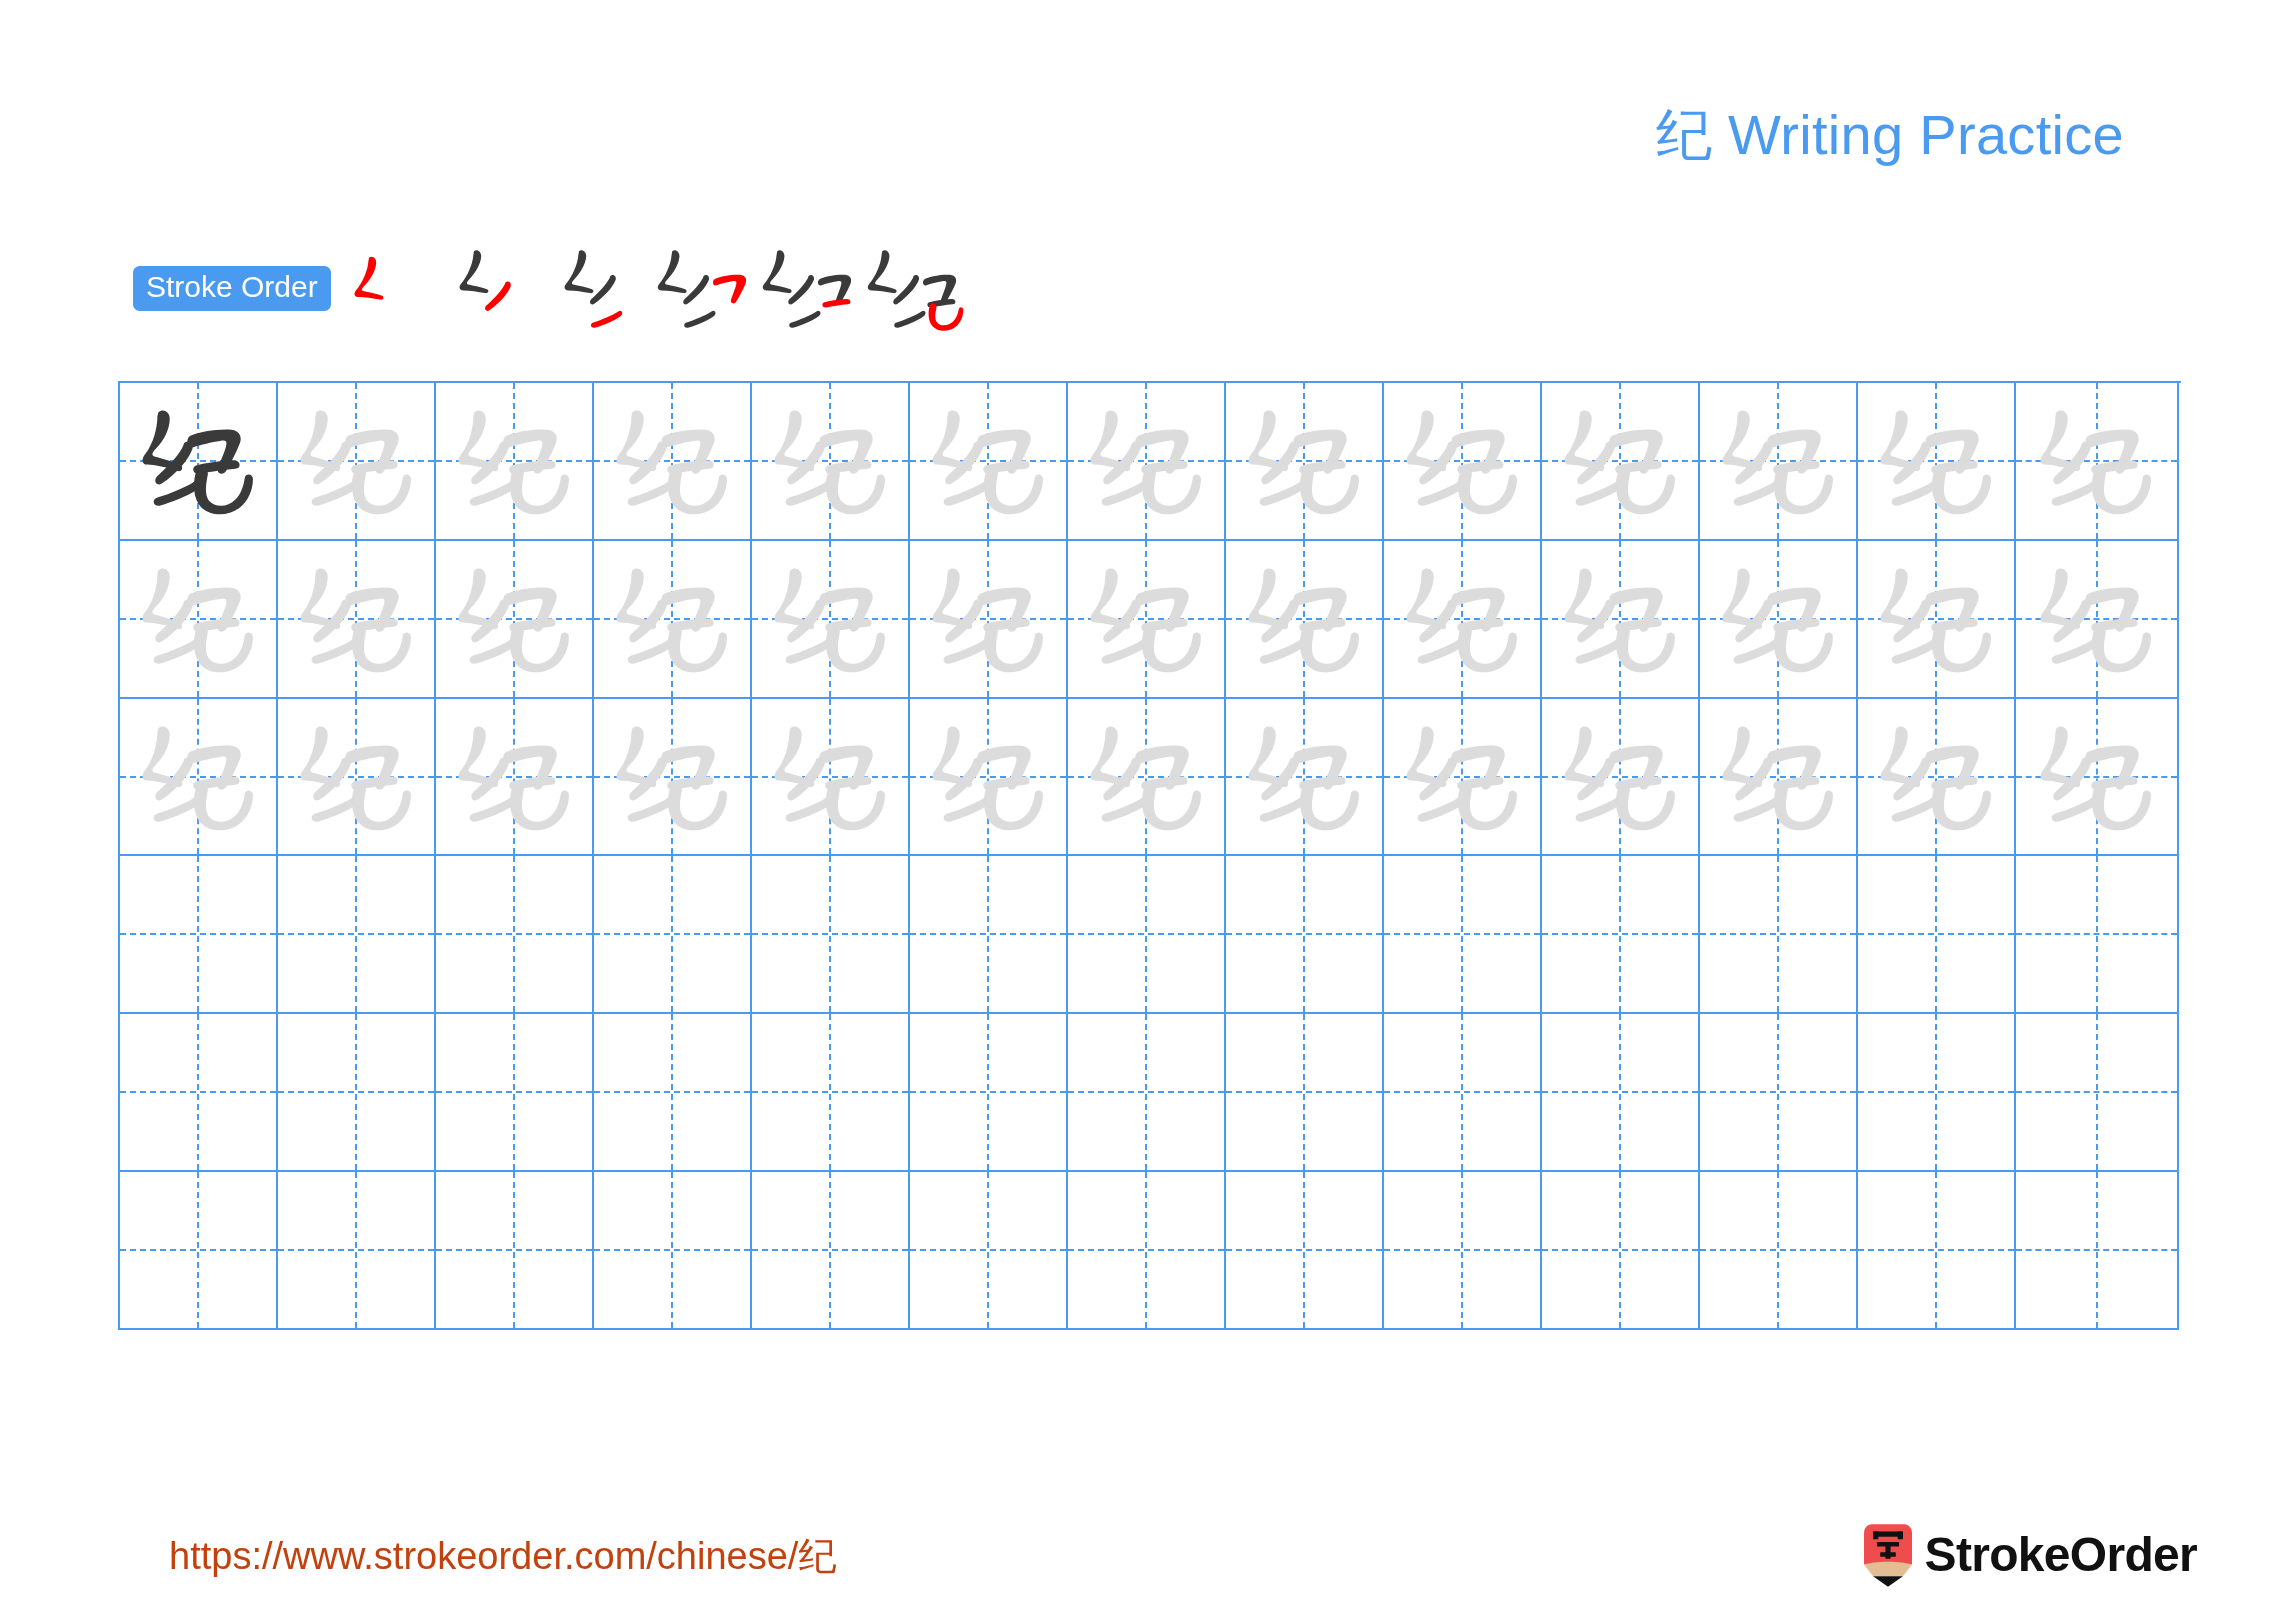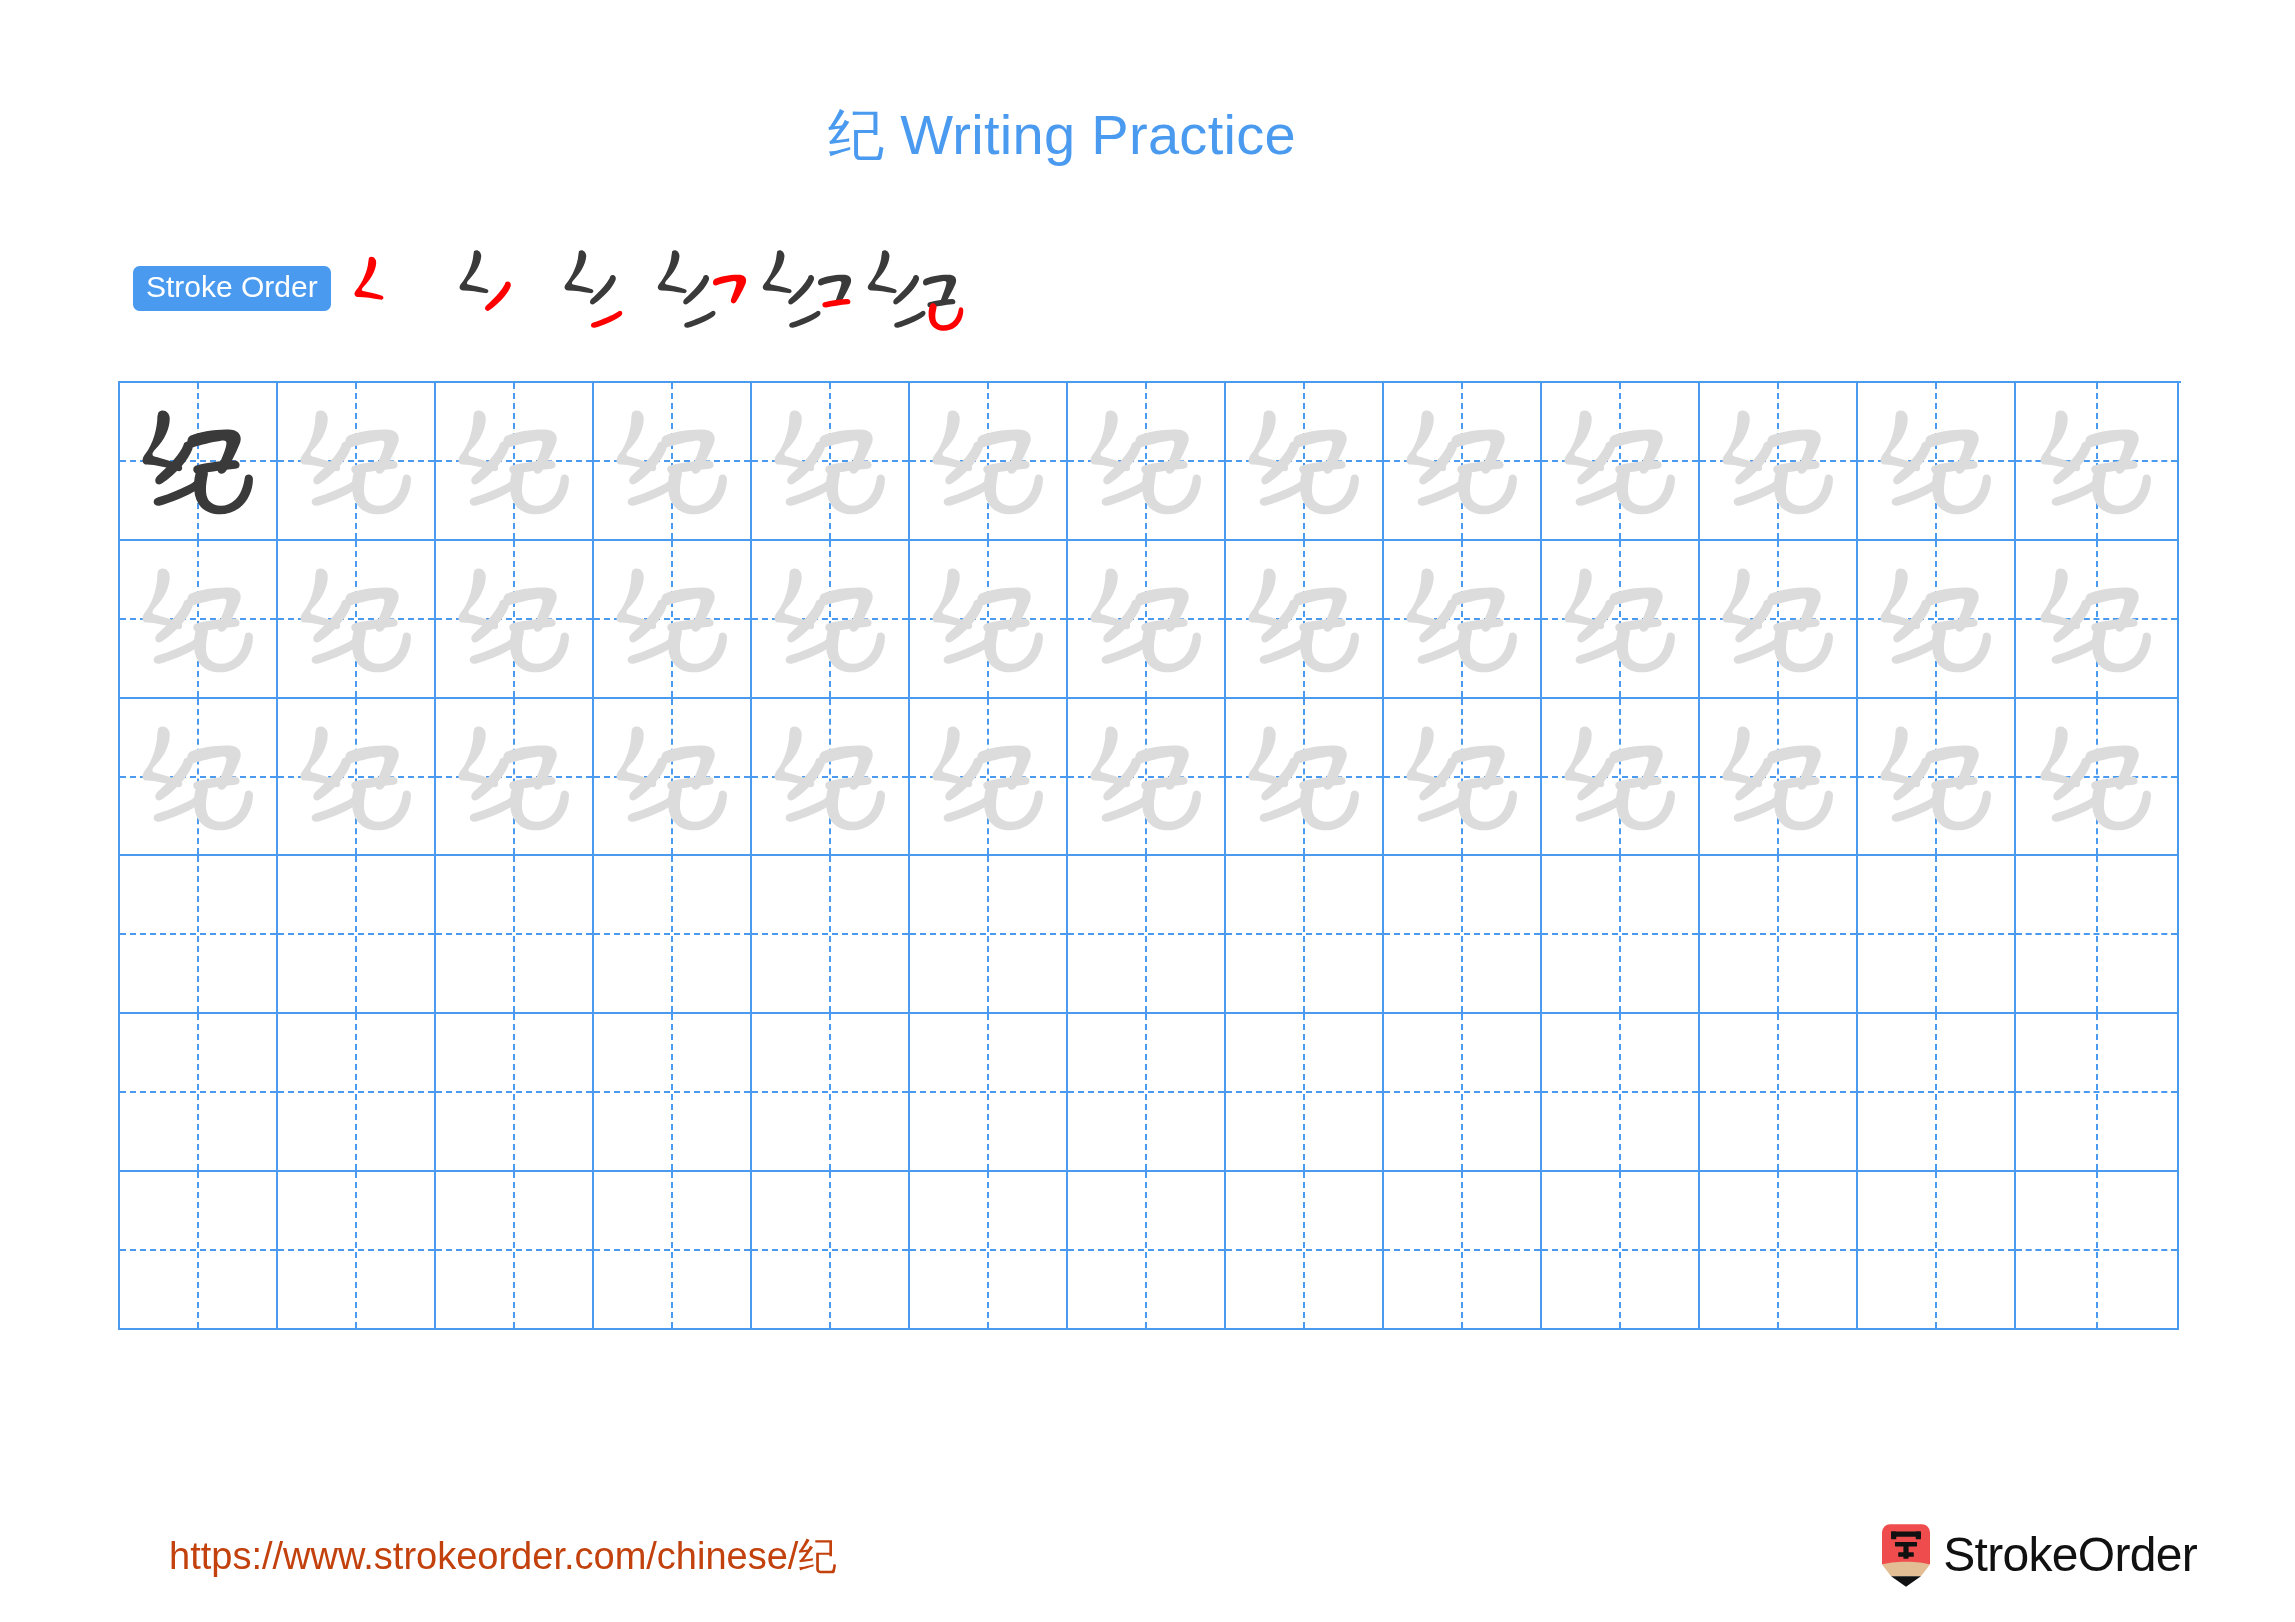--- a/index.html
+++ b/index.html
@@ -14,21 +14,21 @@
     font-family: "Liberation Sans", sans-serif;
     overflow: hidden;
   }
 
   
   #page-title {
     position: absolute;
     top: 98px;
     left: 0;
     width: 2124px;
-    text-align: center;
+    text-align: right;
     font-size: 56px;
     font-weight: 400;
     color: #4a9af0;
     letter-spacing: 0.3px;
     white-space: nowrap;
   }
   #page-title .han {
     font-family: "DejaVu Sans", sans-serif;
   }
 
@@ -161,21 +161,21 @@
     height: 72px;
   }
   #footer-logo .logo-mark {
     width: 48px;
     height: 63px;
     flex: 0 0 auto;
     margin-right: 13px;
   }
   #footer-logo .logo-text {
     font-size: 48px;
-    font-weight: normal;
+    font-weight: bold;
     color: #111111;
     letter-spacing: -0.7px;
     line-height: 1;
     white-space: nowrap;
   }
 </style>
 </head>
 <body>
 
 <div id="page-title">

